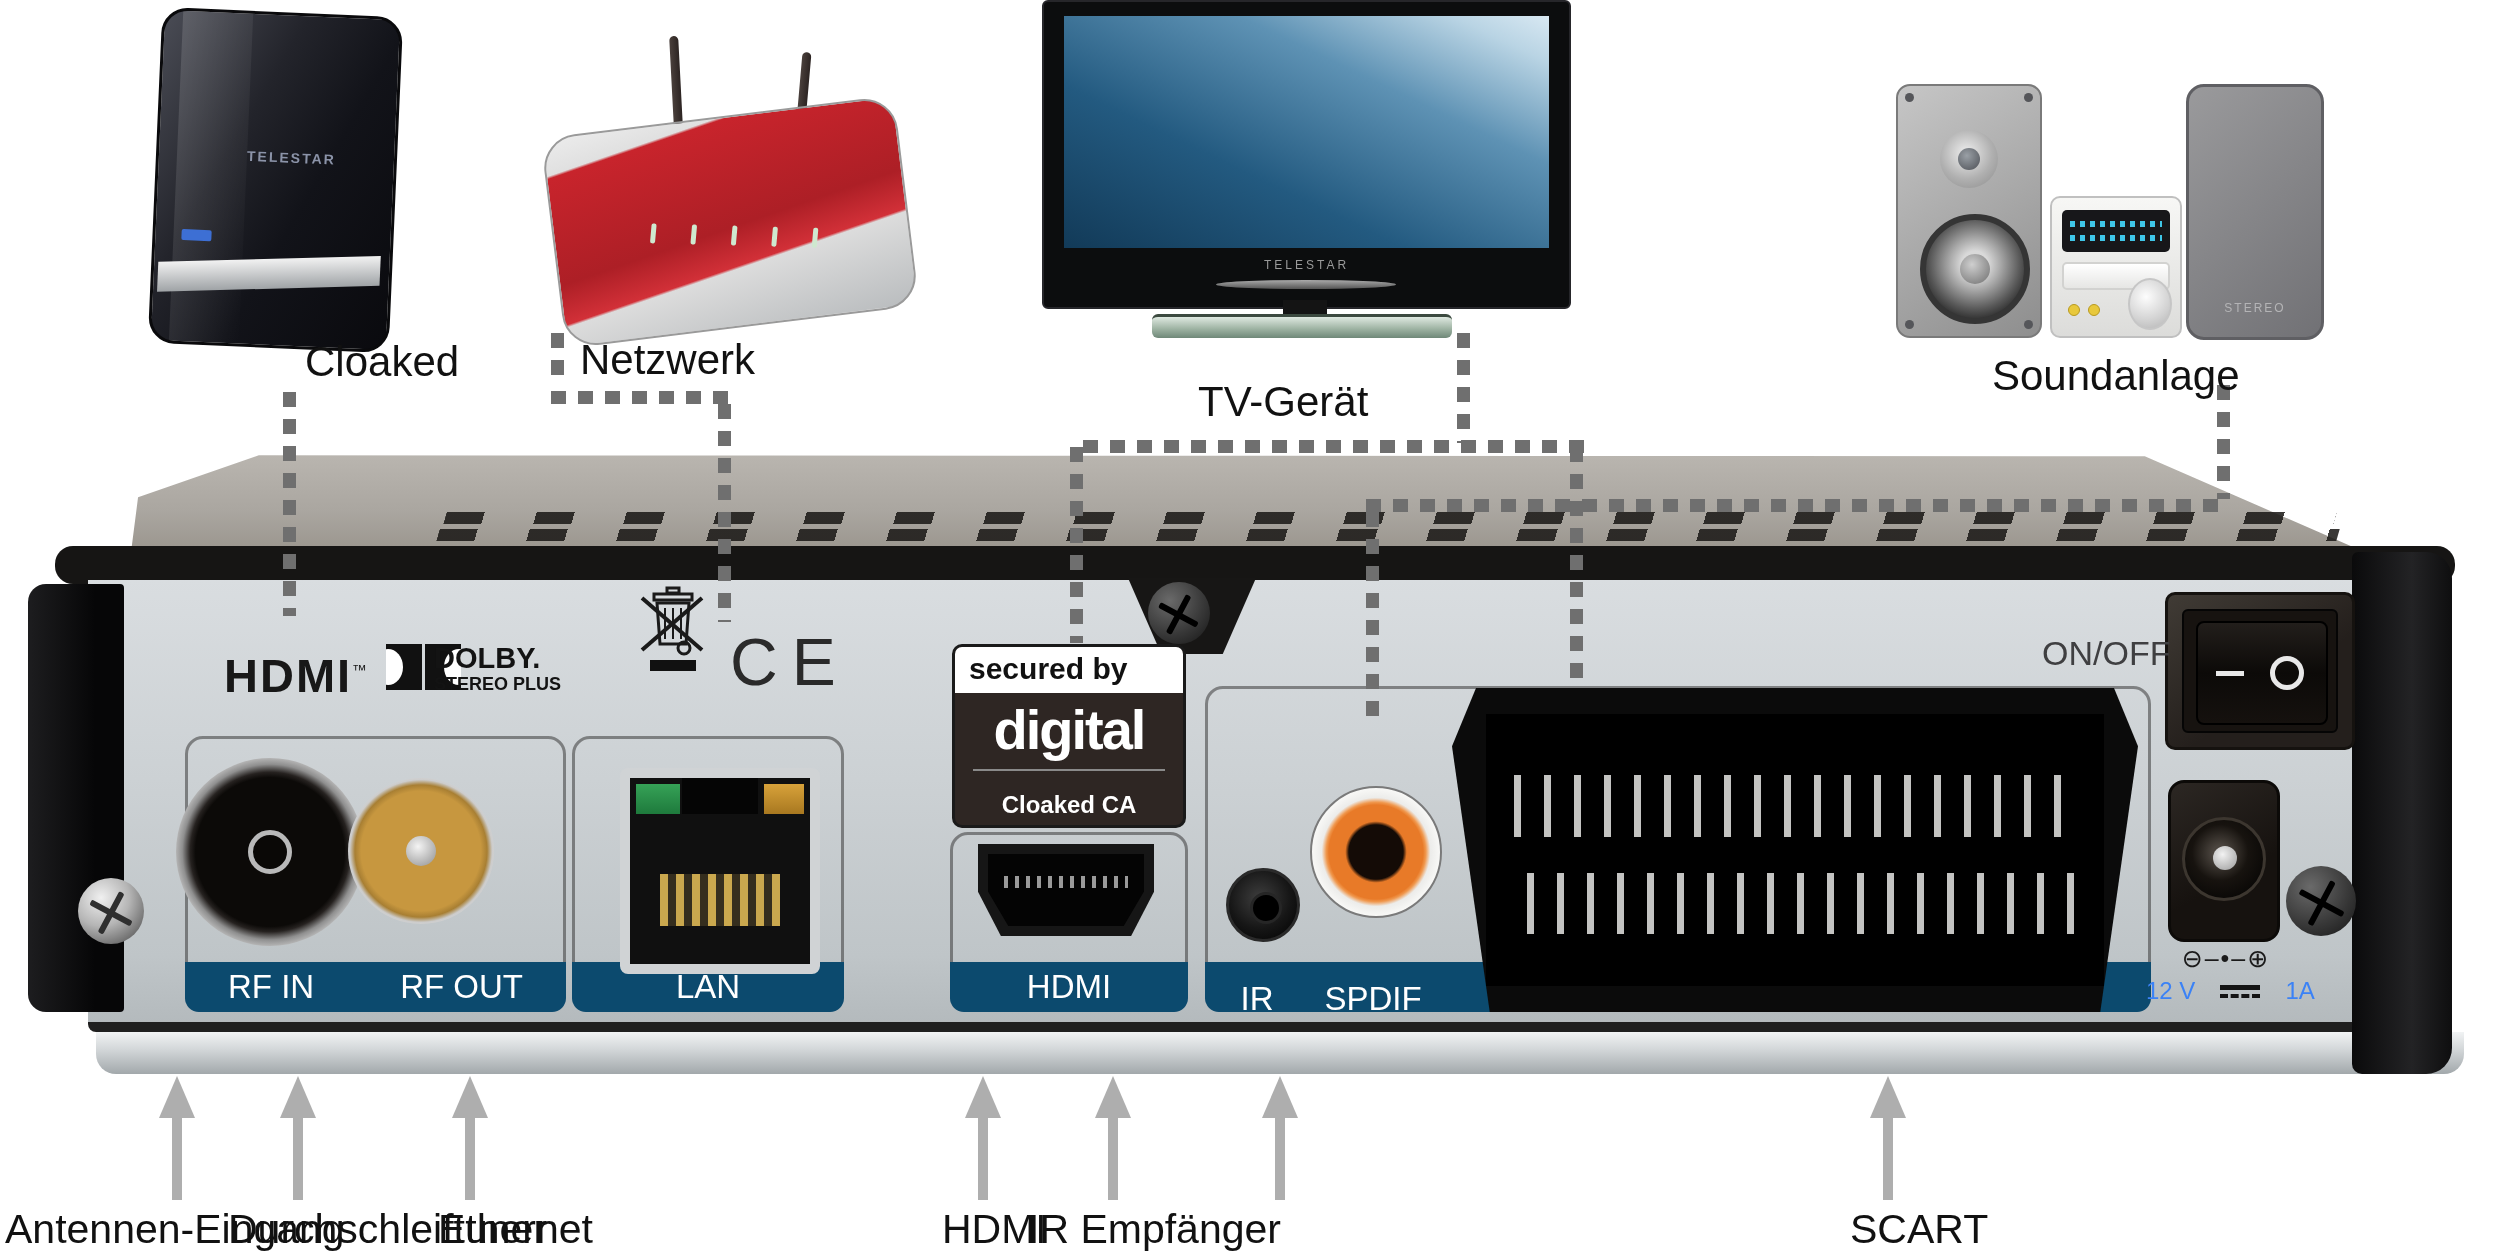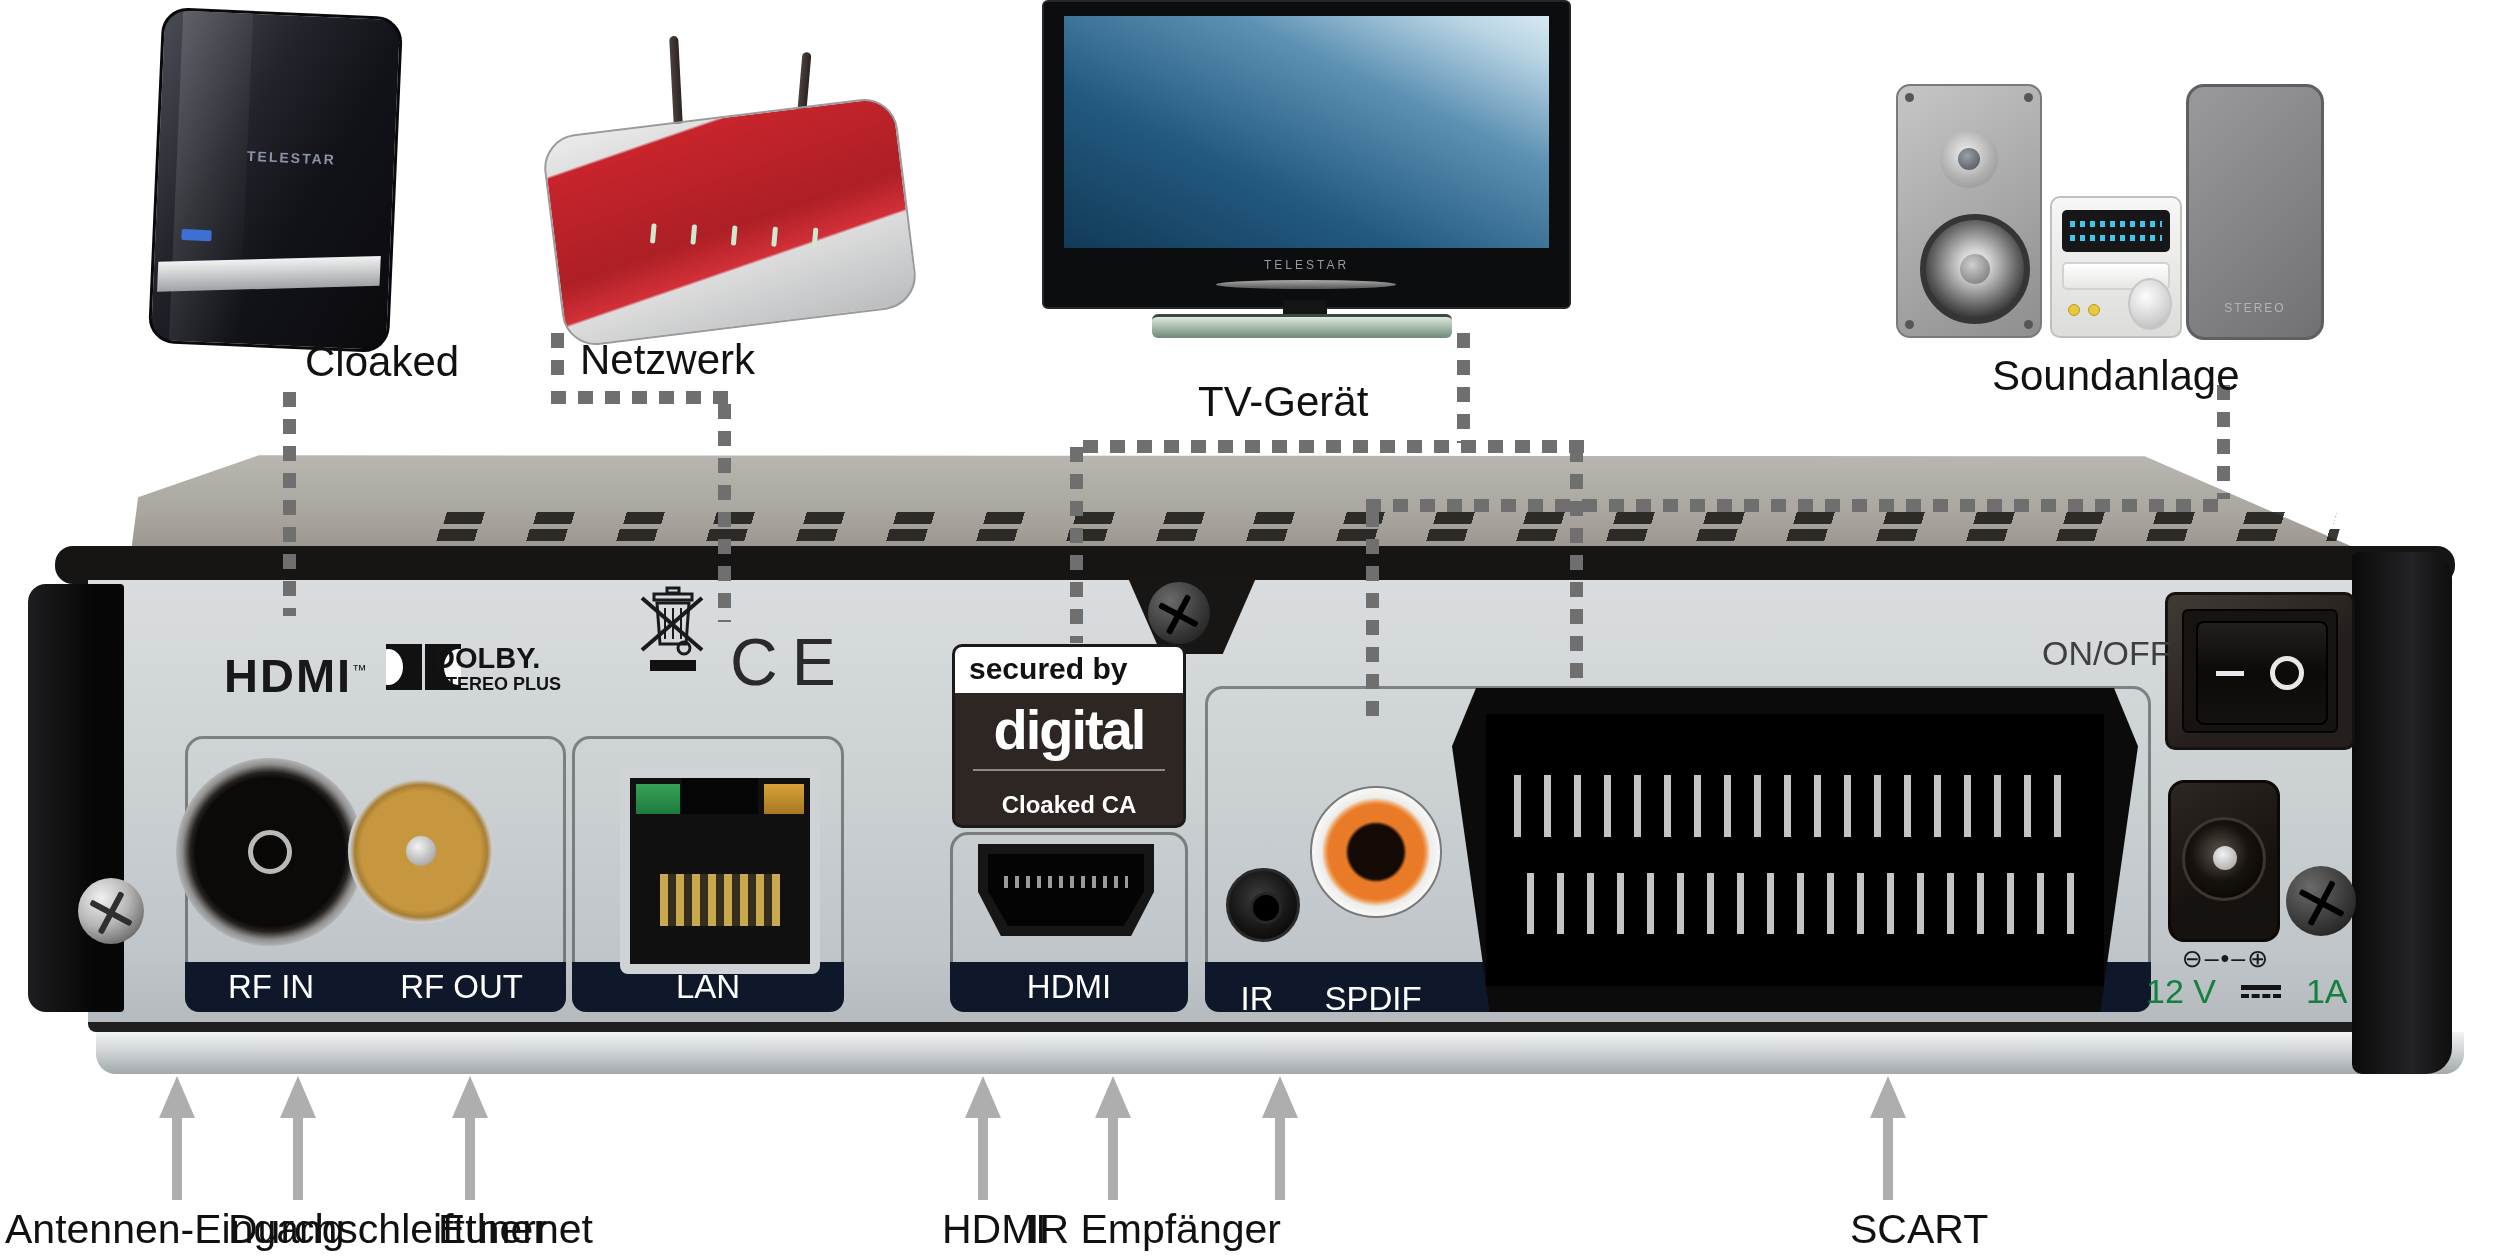--- a/index.html
+++ b/index.html
@@ -88,21 +88,21 @@
   .screw{border-radius:50%;z-index:16;
     background:radial-gradient(circle at 35% 30%,#f0f0f0,#b5b5b5 45%,#6e6e6e 78%,#454545 100%);}
   .screw::before,.screw::after{content:'';position:absolute;left:15%;top:48%;width:70%;height:9%;
     background:#2f2f2f;border-radius:2px;}
   .screw::before{transform:rotate(28deg);} .screw::after{transform:rotate(118deg);}
   .screw.dark{background:radial-gradient(circle at 35% 30%,#6a6a6a,#3a3a3a 55%,#151515 100%);}
   .screw.dark::before,.screw.dark::after{background:#000;}
 
   
   .pgroup{border:3px solid rgba(58,58,58,.55);border-radius:18px;z-index:18;}
-  .pbar{position:absolute;left:-3px;right:-3px;bottom:-3px;height:50px;background:#0f172a;
+  .pbar{position:absolute;left:-3px;right:-3px;bottom:-3px;height:50px;background:#0c4a6e;
     border-radius:0 0 14px 14px;color:#ffffff;font-size:33px;display:flex;align-items:center;
     justify-content:space-around;z-index:19;}
   .pbar .plabel{white-space:nowrap;}
   .plabel-abs{position:absolute;top:50%;transform:translate(-50%,-50%);white-space:nowrap;margin-top:12px;}
 
   
   .rf-in{left:176px;top:758px;width:188px;height:188px;border-radius:50%;z-index:20;
     background:radial-gradient(circle,#0c0a08 0 56%,#262220 60%,#8f8f8f 66%,#dedede 76%,#9a9a9a 88%,#6f6f6f 100%);}
   .rf-in::after{content:'';position:absolute;left:72px;top:72px;width:44px;height:44px;border-radius:50%;
     background:#0a0806;border:5px solid #b9b9b9;box-sizing:border-box;}
@@ -153,21 +153,21 @@
   .sw-dash{width:28px;height:5px;background:#e8e8e8;margin-left:18px;}
   .sw-circle{width:24px;height:24px;border:5px solid #e8e8e8;border-radius:50%;margin-left:26px;}
   .onoff{left:2042px;top:634px;font-size:34px;color:#3f3f41;z-index:21;}
   .dc-jack{left:2168px;top:780px;width:112px;height:162px;border:3px solid #0c0a08;border-radius:16px;z-index:20;
     background:linear-gradient(150deg,#2c2723,#16120f 60%);box-sizing:border-box;}
   .dc-hole{left:11px;top:34px;width:84px;height:84px;border-radius:50%;border:3px solid #3c362f;box-sizing:border-box;
     background:radial-gradient(circle at 45% 42%,#4a443e 0 12%,#17130f 45%,#000 100%);}
   .dc-pin{left:28px;top:26px;width:24px;height:24px;border-radius:50%;
     background:radial-gradient(circle at 40% 35%,#f2f2f2,#9a9a9a);}
   .polarity{left:2166px;top:944px;width:120px;text-align:center;font-size:25px;color:#1a1a1a;letter-spacing:2px;z-index:21;}
-  .rating{left:2146px;top:972px;height:38px;display:flex;align-items:center;gap:25px;font-size:34px;color:#15803d;z-index:21;}
+  .rating{left:2146px;top:972px;height:38px;display:flex;align-items:center;gap:25px;font-size:24px;color:#3b82f6;z-index:21;}
   .dc-symbol{width:40px;height:13px;border-top:5px solid #141414;border-bottom:4px dashed #141414;box-sizing:border-box;}
 
   
   .hdmi-logo{left:224px;top:648px;font-size:47px;font-weight:800;color:#181818;letter-spacing:2px;z-index:20;}
   .hdmi-logo sup{font-size:15px;font-weight:400;}
   .dolby{left:386px;top:644px;display:flex;gap:3px;z-index:20;}
   .dd{position:relative;width:36px;height:46px;background:#111;overflow:hidden;}
   .dd::after{content:'';position:absolute;top:5px;width:30px;height:36px;background:#fff;border-radius:50%;}
   .dd1::after{left:-13px;} .dd2::after{right:-13px;}
   .dolby-name{left:434px;top:642px;font-size:29px;font-weight:bold;color:#131313;z-index:20;}

